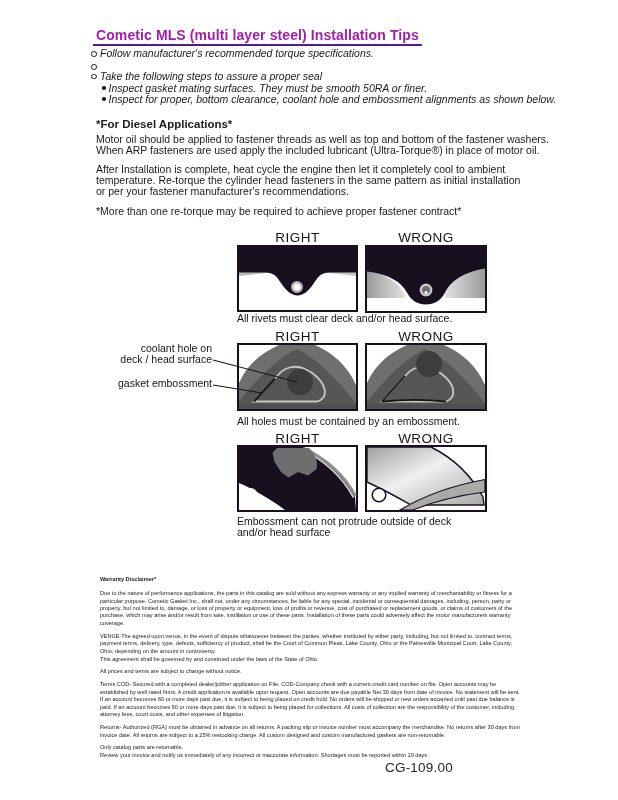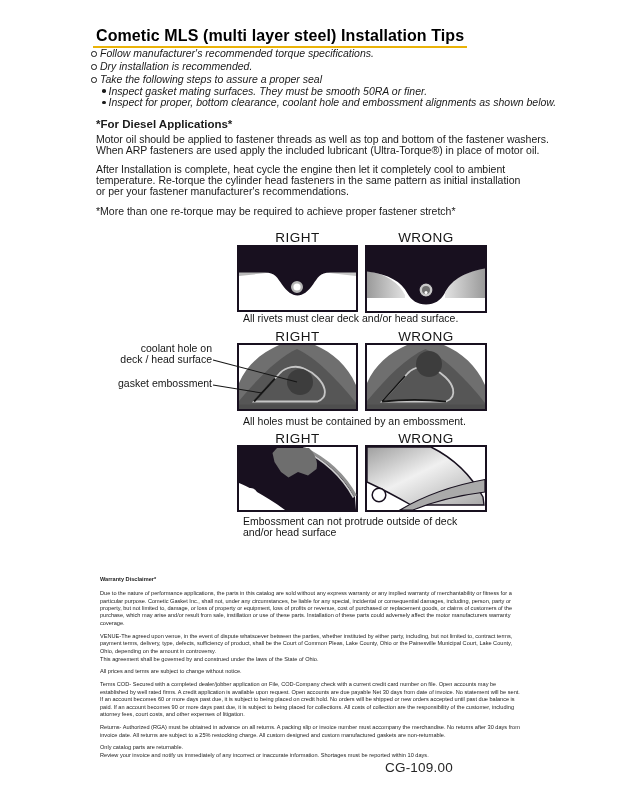--- a/index.html
+++ b/index.html
@@ -1,42 +1,42 @@
 <!DOCTYPE html>
 <html><head>
 <meta charset="utf-8">
 <style>
   html,body{margin:0;padding:0;background:#fff;}
   .page{position:relative;width:618px;height:800px;background:#ffffff;overflow:hidden;
         font-family:"Liberation Sans",sans-serif;color:#1a1a1a;}
   .abs{position:absolute;}
   .pre{white-space:pre-line;}
 
-  .title{left:93px;top:27px;font-size:16px;font-weight:bold;color:#000000;
-         border-bottom:2px solid #eab308;padding:0 3px 1px 3px;letter-spacing:.1px;}
+  .title{left:93px;top:27px;font-size:14px;font-weight:bold;color:#a21caf;
+         border-bottom:2px solid #4c1d95;padding:0 3px 1px 3px;letter-spacing:.1px;}
 
   .bullets{left:91px;top:47px;font-size:10.5px;font-style:italic;}
   .b1{display:flex;align-items:flex-start;line-height:13px;}
   .circle-glyph{width:3.5px;height:3.5px;border:1px solid #1a1a1a;border-radius:50%;
                 margin:4.2px 3.5px 0 0;flex:none;}
   .subs{margin-left:11px;}
   .b2{display:flex;align-items:flex-start;line-height:11.3px;}
   .dot-glyph{width:3.6px;height:3.6px;background:#1a1a1a;border-radius:50%;
              margin:3.4px 3px 0 0;flex:none;}
 
   .h2{left:96px;top:118px;font-size:11.5px;font-weight:bold;}
   .para{font-size:10.5px;line-height:11.2px;}
   .p1{left:96px;top:134px;}
   .p2{left:96px;top:164px;}
   .note{left:96px;top:205px;font-size:10.5px;}
 
   .dg-header{font-size:13.5px;letter-spacing:.5px;text-align:center;color:#151515;}
   .hw1{width:121px;}
   .hw2{width:122px;}
-  .caption{font-size:10.5px;line-height:10.5px;color:#151515;margin-left:6px;}
+  .caption{font-size:10.5px;line-height:10.5px;color:#151515;}
   svg{display:block;}
 
   .callout{font-size:10.5px;line-height:11.2px;text-align:right;width:117px;color:#151515;}
 
   .fineprint{left:100px;top:575px;width:527px;transform:scale(.8);transform-origin:0 0;
              font-size:7px;line-height:9.3px;color:#1c1c1c;}
   .fineprint h3{font-size:7px;font-weight:bold;margin:0 0 9px 0;}
   .fineprint p{margin:0 0 7px 0;}
 
   .footer-code{left:385px;top:760px;font-size:13.5px;color:#262626;letter-spacing:.2px;}
@@ -48,21 +48,20 @@
 
   <div class="abs title">Cometic MLS (multi layer steel) Installation Tips</div>
 
   <div class="abs bullets">
     <div class="b1">
       <span class="circle-glyph"></span>
       <span>Follow manufacturer's recommended torque specifications.</span>
     </div>
     <div class="b1">
       <span class="circle-glyph"></span>
-      <span>Dry installation is recommended.</span>
     </div>
     <div class="b1">
       <span class="circle-glyph"></span>
       <span>Take the following steps to assure a proper seal</span>
     </div>
     <div class="subs">
       <div class="b2">
         <span class="dot-glyph"></span>
         <span>Inspect gasket mating surfaces.  They must be smooth 50RA or finer.</span>
       </div>
@@ -72,21 +71,21 @@
       </div>
     </div>
   </div>
 
   <div class="abs h2">*For Diesel Applications*</div>
   <div class="abs para pre p1">Motor oil should be applied to fastener threads as well as top and bottom of the fastener washers.
 When ARP fasteners are used apply the included lubricant (Ultra-Torque®) in place of motor oil.</div>
   <div class="abs para pre p2">After Installation is complete, heat cycle the engine then let it completely cool to ambient
 temperature. Re-torque the cylinder head fasteners in the same pattern as initial installation
 or per your fastener manufacturer's recommendations.</div>
-  <div class="abs note">*More than one re-torque may be required to achieve proper fastener stretch*</div>
+  <div class="abs note">*More than one re-torque may be required to achieve proper fastener contract*</div>
 
   <div class="abs dg-header hw1" style="left:237px;top:230px;">RIGHT</div>
   <div class="abs dg-header hw2" style="left:365px;top:230px;">WRONG</div>
 
   <svg class="abs" style="left:237px;top:245px;" width="121" height="67" viewBox="0 0 121 67">
     <rect x="1" y="1" width="119" height="65" fill="#ffffff" stroke="#18101f" stroke-width="2"></rect>
     <polygon points="2,24.5 34,27.5 2,31" fill="#b9b9b9"></polygon>
     <polygon points="119,22.5 88,27.5 119,31" fill="#c6c6c6"></polygon>
     <path d="M2,2 H119 V27.5 H93 C83,27.5 80.5,33 76,39.5 C71,46.5 66,50.5 60.5,50.5 C55,50.5 50,46.5 45,39.5 C40.5,33 38,27.5 28,27.5 H2 Z" fill="#18101f"></path>
     <circle cx="60" cy="42" r="6.6" fill="#b5b5b5" stroke="#18101f" stroke-width="1.2"></circle>

